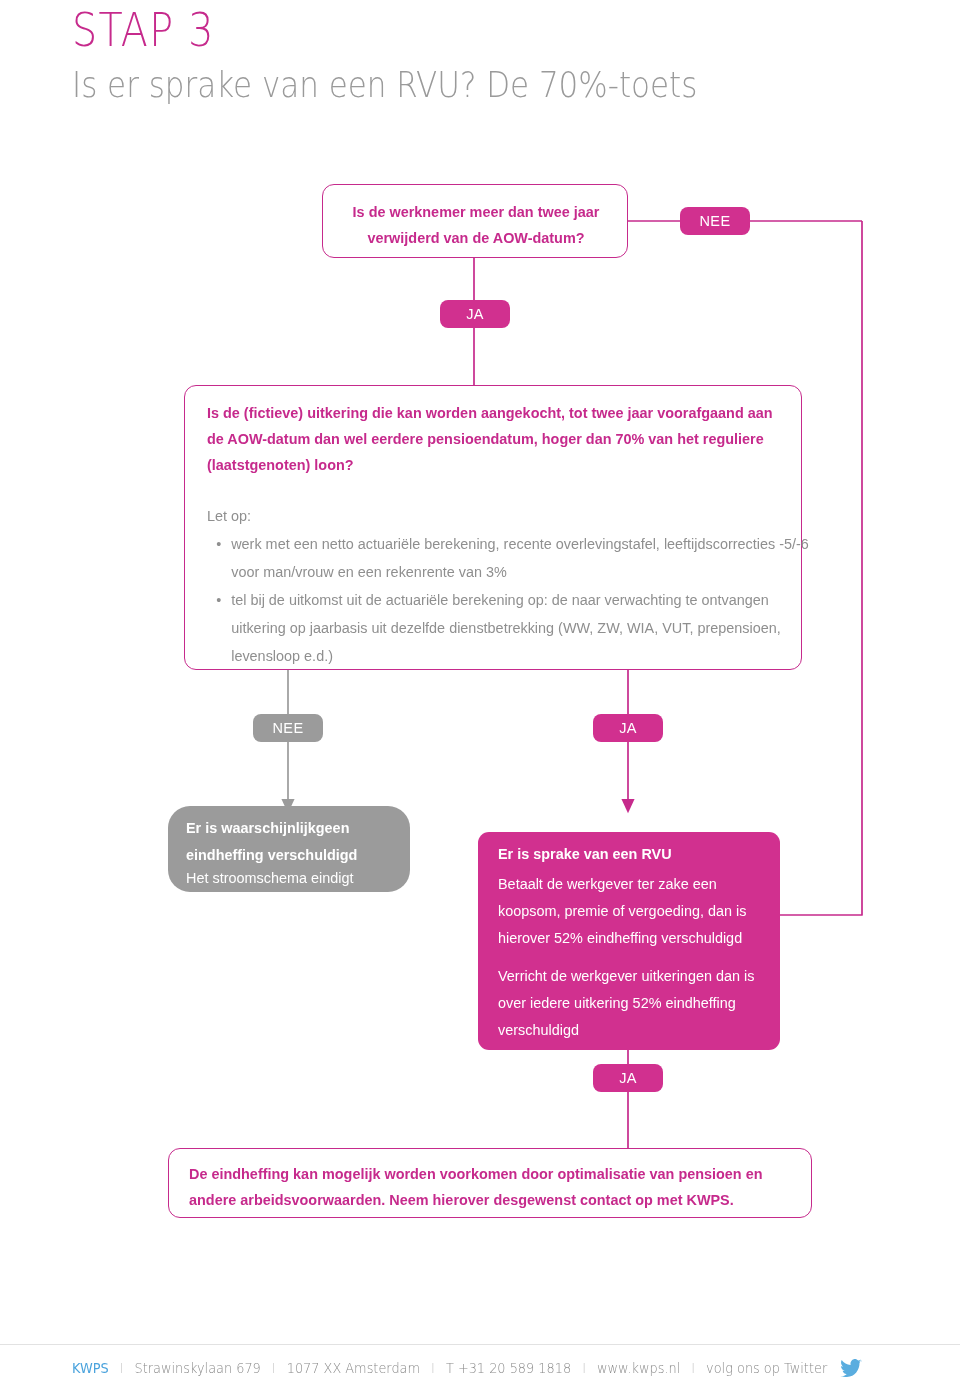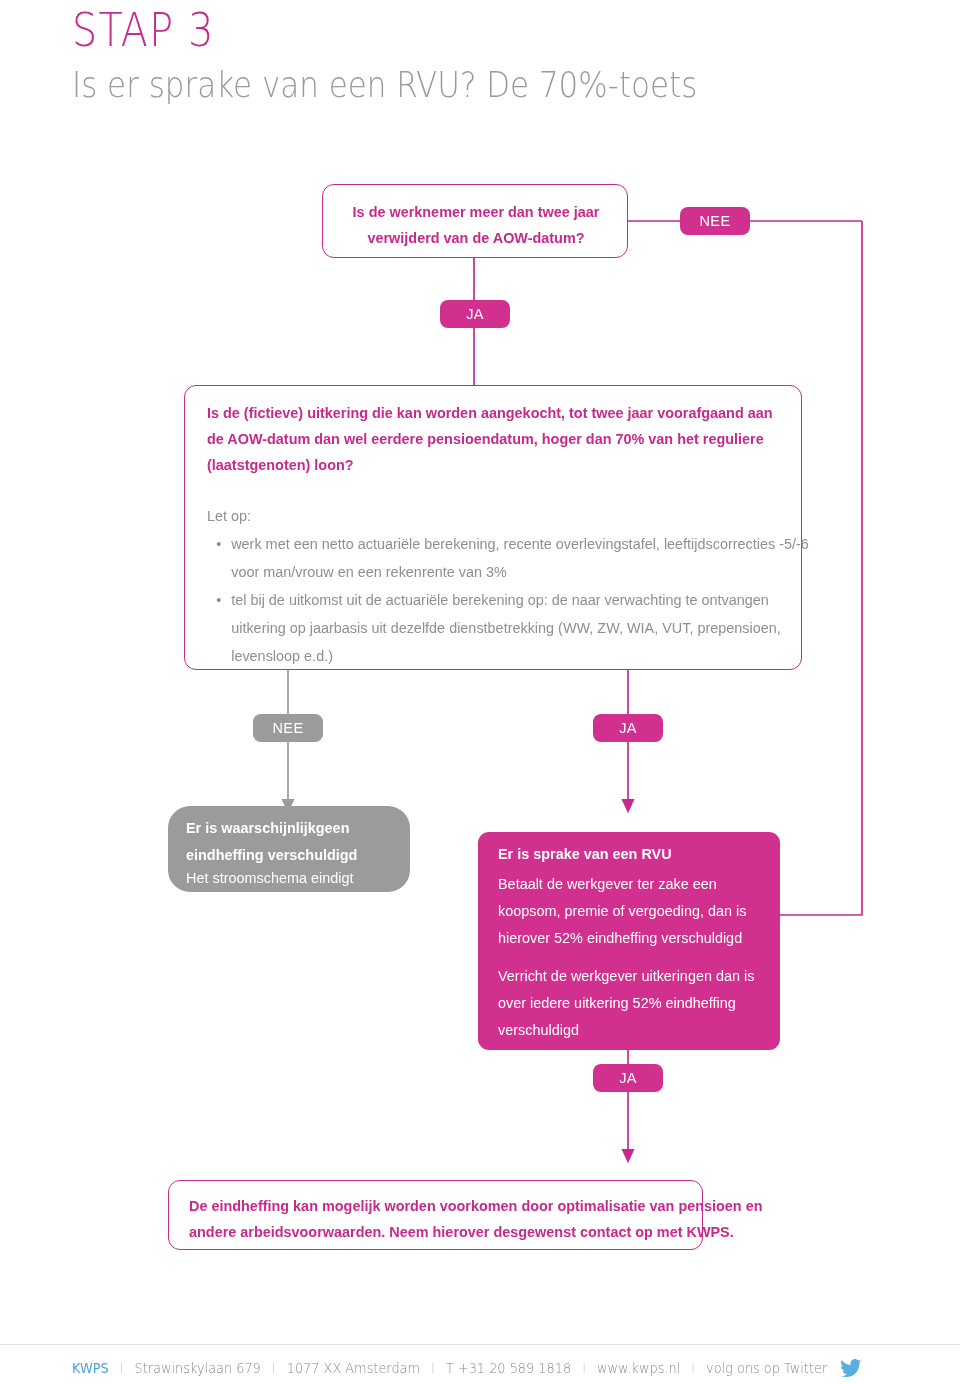--- a/index.html
+++ b/index.html
@@ -232,21 +232,21 @@
   </div>
 
   <div class="box box-solid-pink" style="left:478px; top:832px; width:302px; height:218px;">
     <div class="out-strong" style="position:absolute; left:20px; top:8px; width:310px;">Er is sprake van een RVU</div>
     <div class="out-plain" style="position:absolute; left:20px; top:38px; width:300px;">Betaalt de werkgever ter zake een koopsom, premie of vergoeding, dan is hierover 52% eindheffing verschuldigd</div>
     <div class="out-plain" style="position:absolute; left:20px; top:130px; width:300px;">Verricht de werkgever uitkeringen dan is over iedere uitkering 52% eindheffing verschuldigd</div>
   </div>
 
   <div class="badge badge-pink" style="left:593px; top:1064px; width:70px;">JA</div>
 
-  <div class="box box-outline" style="left:168px; top:1180px; width:535px; height:70px;">
+  <div class="box box-outline" style="left:168px; top:1148px; width:644px; height:70px;">
     <div class="q-title" style="position:absolute; left:20px; top:12px; width:670px;">De eindheffing kan mogelijk worden voorkomen door optimalisatie van pensioen en andere arbeidsvoorwaarden. Neem hierover desgewenst contact op met KWPS.</div>
   </div>
 
   <div class="footer-rule"></div>
   <div class="footer">
     <span class="brand">KWPS</span>
     <span class="sep">I</span>
     <span>Strawinskylaan 679</span>
     <span class="sep">I</span>
     <span>1077 XX Amsterdam</span>

